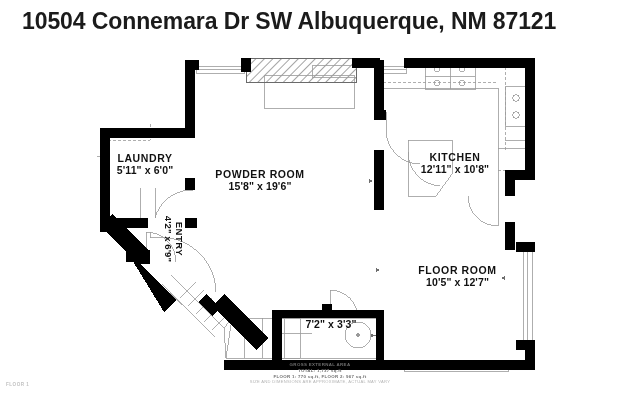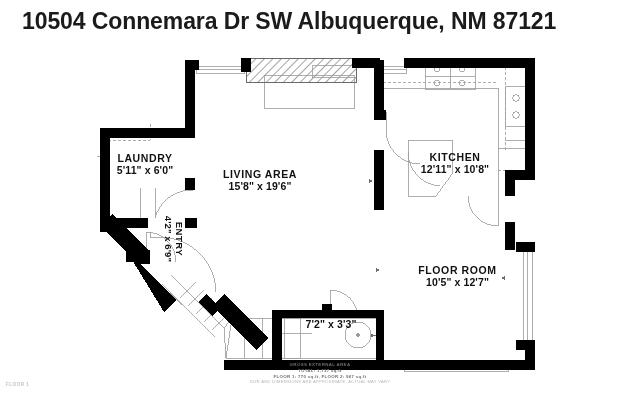--- a/index.html
+++ b/index.html
@@ -263,21 +263,21 @@
       <rect x="374" y="200" width="10" height="10"></rect>
 
       <rect x="356" y="62" width="6" height="6"></rect>
       <rect x="443" y="58" width="7" height="7"></rect>
     </g>
 
   </svg>
   </div>
 
   <div class="room-label" id="label-living">
-    <span class="nm">LIVING AREA</span>
+    <span class="nm">POWDER ROOM</span>
     <span class="dim">15'8" x 19'6"</span>
   </div>
 
   <div class="room-label" id="label-kitchen">
     <span class="nm">KITCHEN</span>
     <span class="dim">12'11" x 10'8"</span>
   </div>
 
   <div class="room-label" id="label-dining">
     <span class="nm">FLOOR ROOM</span>

